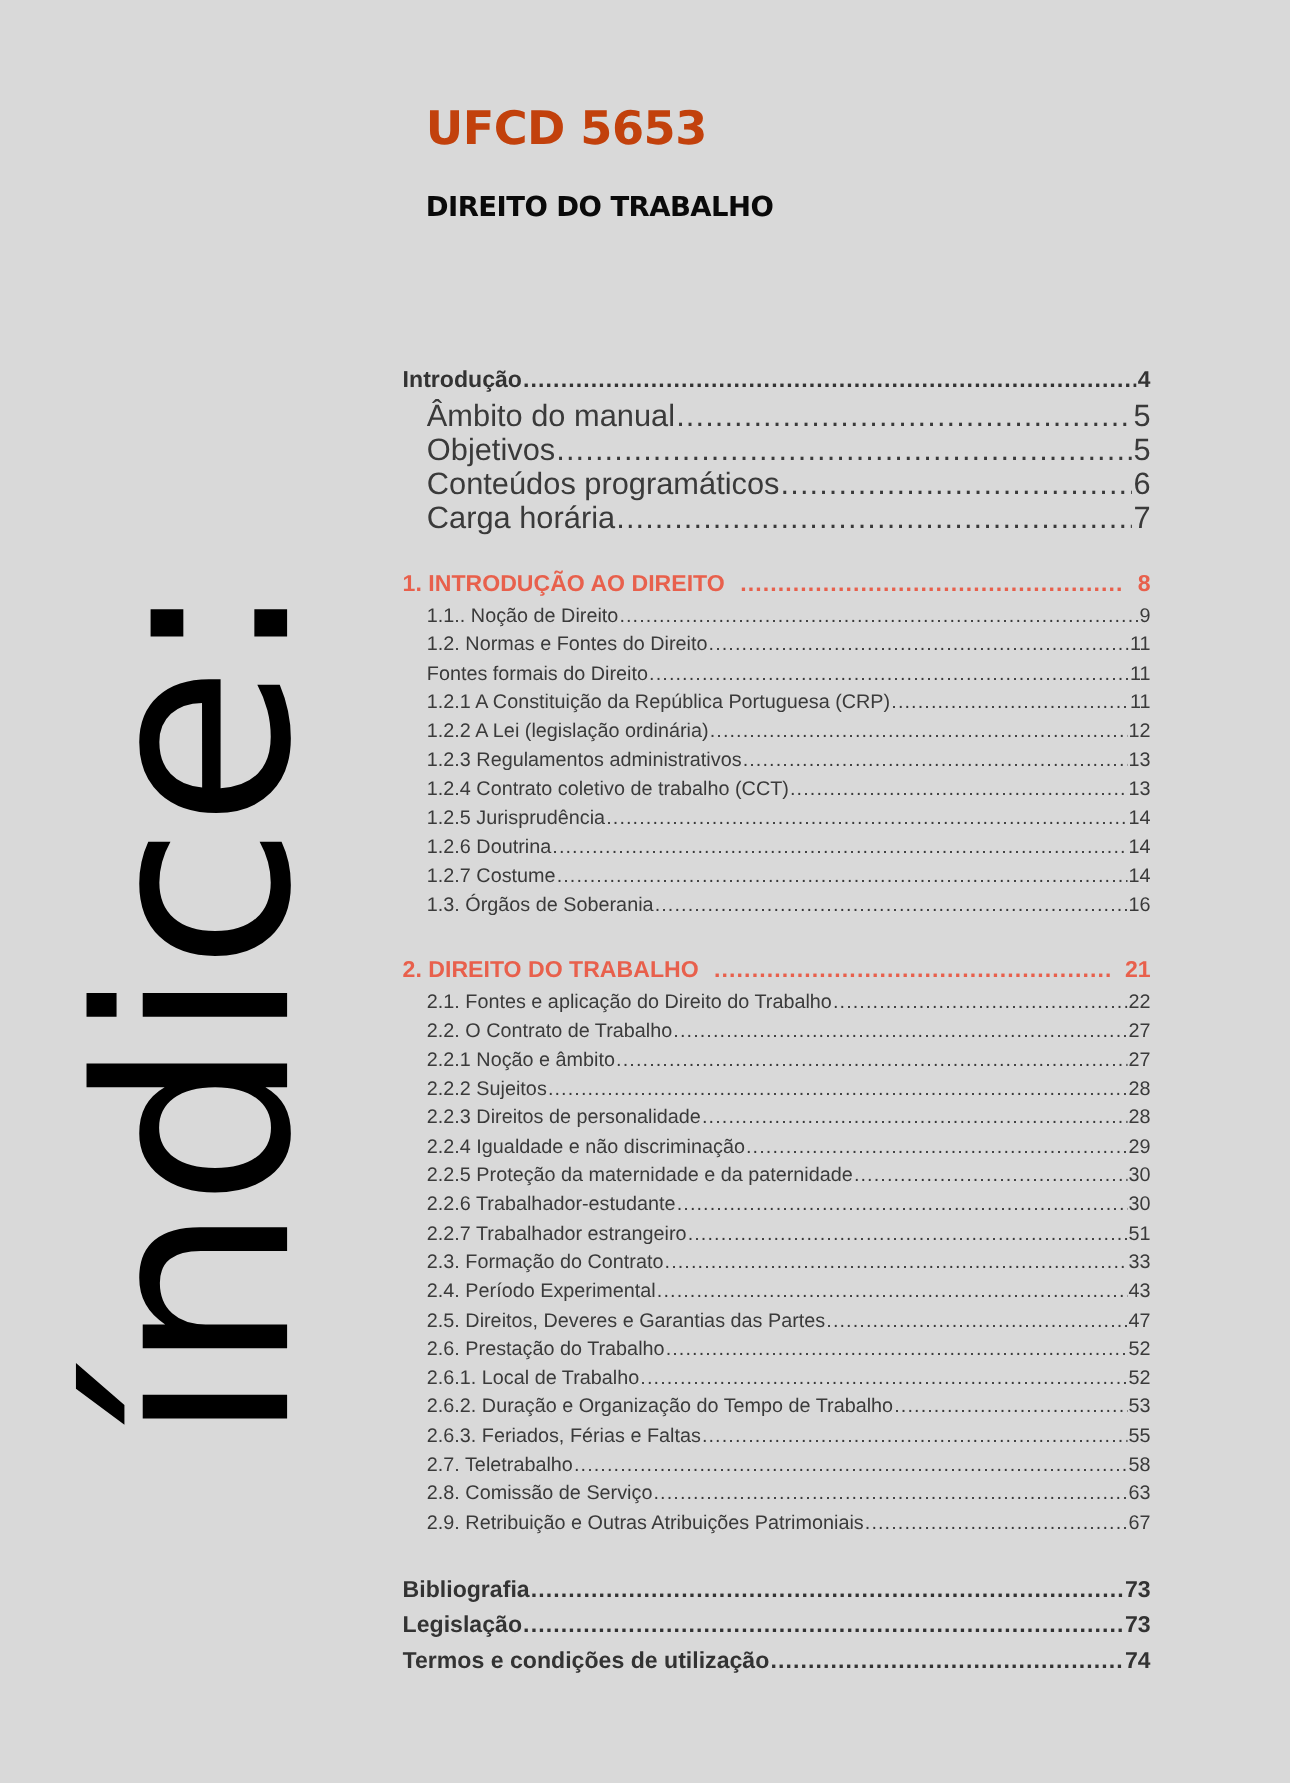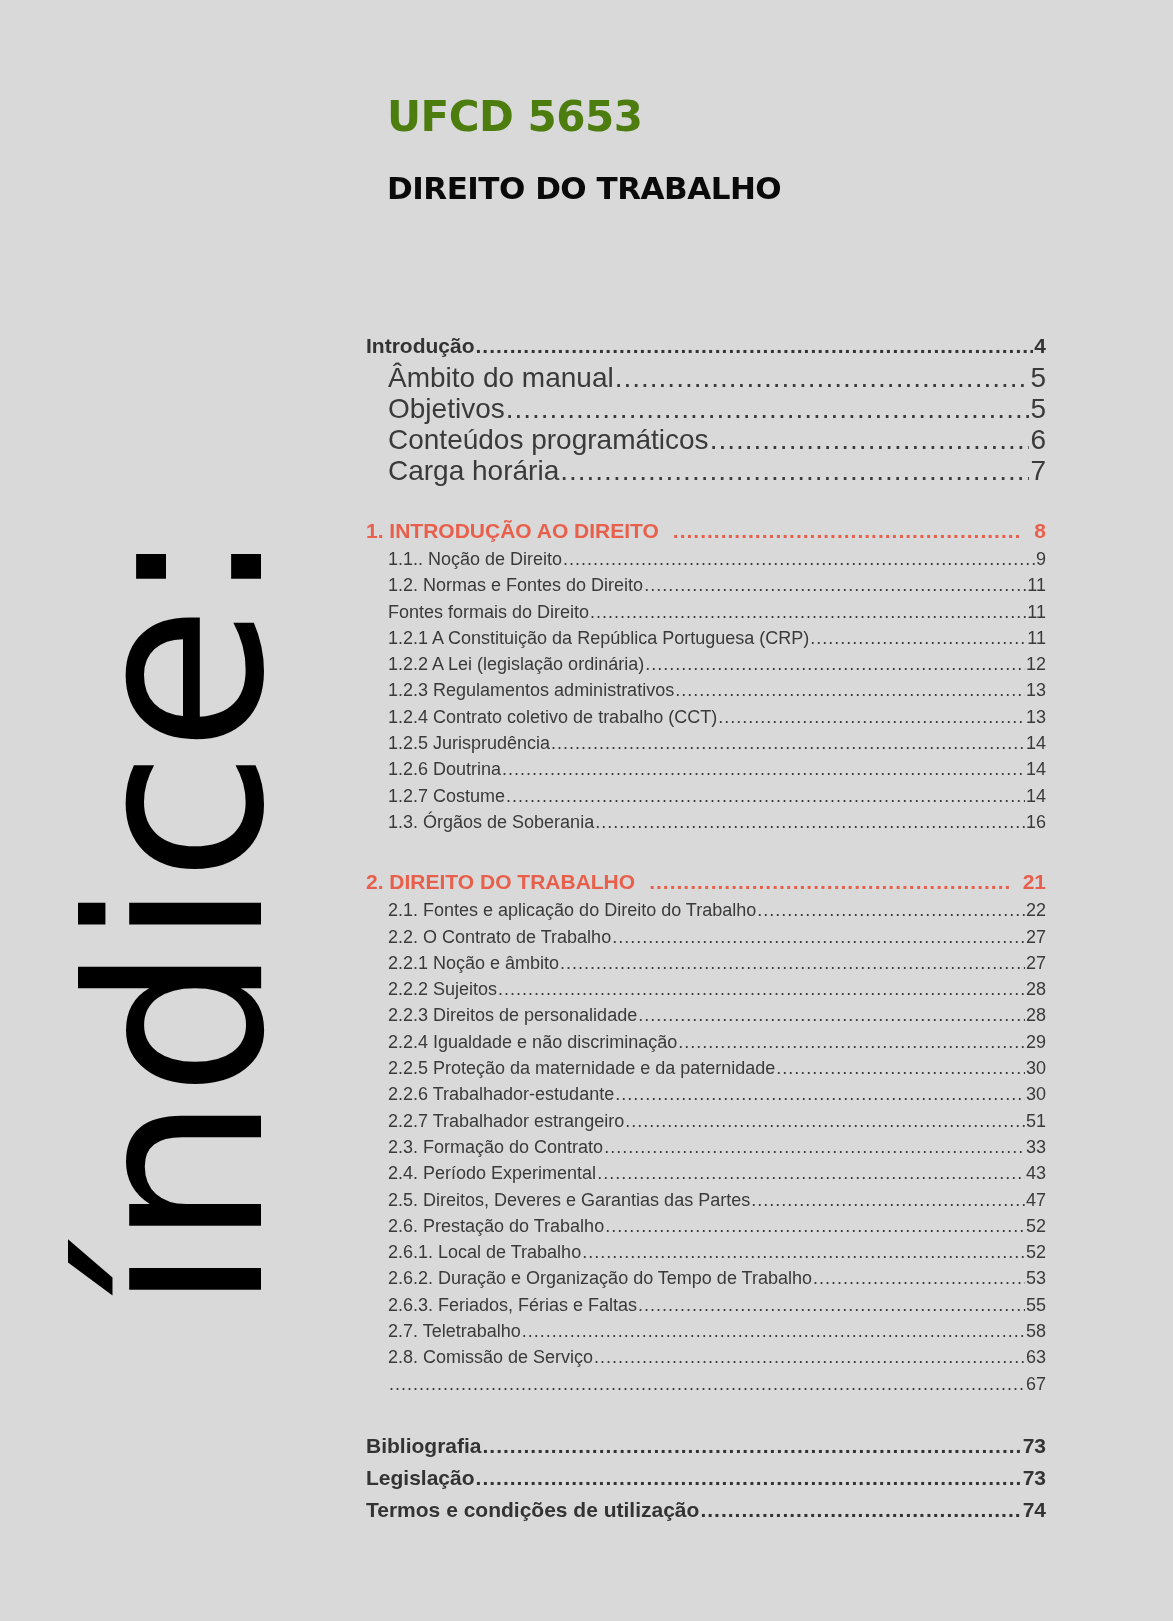--- a/index.html
+++ b/index.html
@@ -16,31 +16,31 @@
       color: #333333;
     }
     .title-main {
       position: absolute;
       left: 387px;
       top: 92px;
       font-family: "DejaVu Sans", sans-serif;
       font-weight: bold;
       font-size: 42px;
       letter-spacing: -0.5px;
-      color: #4d7c0f;
+      color: #c2410c;
       margin: 0;
       line-height: 50px;
     }
     .title-sub {
       position: absolute;
       left: 387px;
       top: 168px;
       font-family: "DejaVu Sans", sans-serif;
       font-weight: bold;
-      font-size: 31px;
+      font-size: 25px;
       letter-spacing: -0.5px;
       color: #0a0a0a;
       margin: 0;
       line-height: 40px;
       text-align: center;
     }
     .side-word {
       position: absolute;
       left: 178px;
       top: 920px;
@@ -305,20 +305,21 @@
     <span class="label">2.7. Teletrabalho</span>
     <span class="dots"></span>
     <span class="page">58</span>
   </div>
   <div class="toc-row lvl-sub">
     <span class="label">2.8. Comissão de Serviço</span>
     <span class="dots"></span>
     <span class="page">63</span>
   </div>
   <div class="toc-row lvl-sub">
+    <span class="label">2.9. Retribuição e Outras Atribuições Patrimoniais</span>
     <span class="dots"></span>
     <span class="page">67</span>
   </div>
 
   <div class="gap-c"></div>
 
   <div class="toc-row lvl-top">
     <span class="label">Bibliografia</span>
     <span class="dots"></span>
     <span class="page">73</span>

